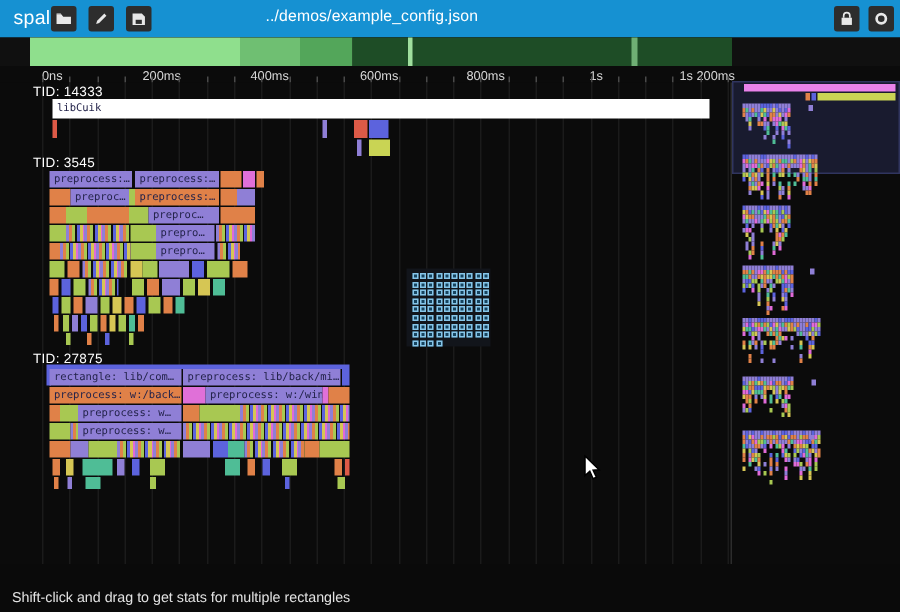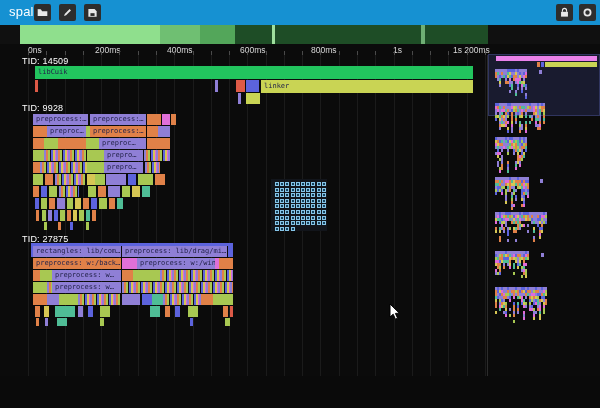--- a/index.html
+++ b/index.html
@@ -64,20 +64,21 @@
     </div>
     <div class="icon-btn" style="left:84px">
       <span>
         <svg width="11" height="11" viewBox="0 0 16 16">
             <path d="M2 3h9l3 3v8H2z" fill="#e8e8e8"></path>
             <rect x="5" y="9" width="6" height="4" fill="#2d2d2d"></rect>
           </svg>
       </span>
     </div>
 
+    <span id="filename">../demos/example_config.json</span>
 
     <div class="icon-btn" style="left:556px">
       <span>
         <svg width="11" height="11" viewBox="0 0 16 16">
             <rect x="3" y="7" width="10" height="7" fill="#e8e8e8"></rect>
             <path d="M5 7V5a3 3 0 0 1 6 0v2" fill="none" stroke="#e8e8e8" stroke-width="1.6"></path>
           </svg>
       </span>
     </div>
     <div class="icon-btn" style="left:579px">
@@ -133,20 +134,21 @@
       <div class="ruler-tick" style="left: 466.72px;"></div>
       <div class="ruler-tick" style="left: 485px;"></div>
     </div>
 
   <div id="trace"></div>
   <div id="mm-sep"></div>
 
   <div id="minimap"></div>
 
   <div id="statusbar">
+    <div class="status-line" id="status-line-2">Shift-click and drag to get stats for multiple rectangles</div>
   </div>
 
   <div id="cursor" style="left: 389px; top: 303px;">
     <svg width="12" height="18" viewBox="0 0 12 18">
         <path d="M1 1 L1 14 L4.2 11.2 L6.4 16.2 L8.6 15.2 L6.4 10.4 L10.4 10.2 Z" fill="#fff" stroke="#000" stroke-width="1"></path>
       </svg>
   </div>
 
 <div class="gridline" style="left: 28px; top: 55px; height: 321px; background: rgb(27, 27, 27);"></div>
     <div class="gridline" style="left: 46.28px; top: 55px; height: 321px; background: rgb(27, 27, 27);"></div>
@@ -167,30 +169,29 @@
     <div class="gridline" style="left: 320.48px; top: 55px; height: 321px; background: rgb(27, 27, 27);"></div>
     <div class="gridline" style="left: 338.76px; top: 55px; height: 321px; background: rgb(27, 27, 27);"></div>
     <div class="gridline" style="left: 357.04px; top: 55px; height: 321px; background: rgb(27, 27, 27);"></div>
     <div class="gridline" style="left: 375.32px; top: 55px; height: 321px; background: rgb(27, 27, 27);"></div>
     <div class="gridline" style="left: 393.6px; top: 55px; height: 321px; background: rgb(27, 27, 27);"></div>
     <div class="gridline" style="left: 411.88px; top: 55px; height: 321px; background: rgb(27, 27, 27);"></div>
     <div class="gridline" style="left: 430.16px; top: 55px; height: 321px; background: rgb(27, 27, 27);"></div>
     <div class="gridline" style="left: 448.44px; top: 55px; height: 321px; background: rgb(27, 27, 27);"></div>
     <div class="gridline" style="left: 466.72px; top: 55px; height: 321px; background: rgb(27, 27, 27);"></div>
     <div class="gridline" style="left: 485px; top: 55px; height: 321px; background: rgb(27, 27, 27);"></div>
-    <div class="track-label" style="left: 22px; top: 56px;">TID: 14509</div>
-    <div class="rect" style="left: 35px; top: 66px; width: 438px; height: 13px; line-height: 13px; background: #22c55e;">libCuik</div>
+    <div class="track-label" style="left: 22px; top: 56px;">TID: 14333</div>
+    <div class="rect" style="left: 35px; top: 66px; width: 438px; height: 13px; line-height: 13px; background: #ffffff;">libCuik</div>
     <div class="rect" style="left: 35px; top: 80px; width: 3px; height: 12px; line-height: 12px; background: rgb(221, 90, 71);"></div>
     <div class="rect" style="left: 215px; top: 80px; width: 2px; height: 12px; line-height: 12px; background: rgb(143, 127, 214);"></div>
     <div class="rect" style="left: 236px; top: 80px; width: 9px; height: 12px; line-height: 12px; background: rgb(221, 90, 71);"></div>
     <div class="rect" style="left: 246px; top: 80px; width: 13px; height: 12px; line-height: 12px; background: rgb(92, 99, 221);"></div>
-    <div class="rect" style="left: 261px; top: 80px; width: 212px; height: 13px; line-height: 13px; background: rgb(201, 212, 84);">linker</div>
     <div class="rect" style="left: 238px; top: 93px; width: 2px; height: 11px; line-height: 11px; background: rgb(143, 127, 214);"></div>
     <div class="rect" style="left: 246px; top: 93px; width: 14px; height: 11px; line-height: 11px; background: rgb(201, 212, 84);"></div>
-    <div class="track-label" style="left: 22px; top: 103px;">TID: 9928</div>
+    <div class="track-label" style="left: 22px; top: 103px;">TID: 3545</div>
     <div class="rect" style="left: 33px; top: 114px; width: 55px; height: 11px; line-height: 11px; background: rgb(143, 127, 214);">preprocess:…</div>
     <div class="rect" style="left: 90px; top: 114px; width: 56px; height: 11px; line-height: 11px; background: rgb(143, 127, 214);">preprocess:…</div>
     <div class="rect" style="left: 147px; top: 114px; width: 14px; height: 11px; line-height: 11px; background: rgb(224, 129, 72);"></div>
     <div class="rect" style="left: 162px; top: 114px; width: 8px; height: 11px; line-height: 11px; background: rgb(224, 112, 216);"></div>
     <div class="rect" style="left: 171px; top: 114px; width: 5px; height: 11px; line-height: 11px; background: rgb(224, 129, 72);"></div>
     <div class="rect" style="left: 33px; top: 126px; width: 14px; height: 11px; line-height: 11px; background: rgb(224, 129, 72);"></div>
     <div class="rect" style="left: 47px; top: 126px; width: 39px; height: 11px; line-height: 11px; background: rgb(143, 127, 214);">preproc…</div>
     <div class="rect" style="left: 86px; top: 126px; width: 4px; height: 11px; line-height: 11px; background: rgb(168, 200, 82);"></div>
     <div class="rect" style="left: 90px; top: 126px; width: 56px; height: 11px; line-height: 11px; background: rgb(224, 129, 72);">preprocess:…</div>
     <div class="rect" style="left: 147px; top: 126px; width: 11px; height: 11px; line-height: 11px; background: rgb(224, 129, 72);"></div>
@@ -251,22 +252,22 @@
     <div class="rect" style="left: 79px; top: 210px; width: 5px; height: 11px; line-height: 11px; background: rgb(168, 200, 82);"></div>
     <div class="rect" style="left: 86px; top: 210px; width: 4px; height: 11px; line-height: 11px; background: rgb(79, 189, 150);"></div>
     <div class="rect" style="left: 92px; top: 210px; width: 4px; height: 11px; line-height: 11px; background: rgb(224, 129, 72);"></div>
     <div class="rect" style="left: 44px; top: 222px; width: 3px; height: 8px; line-height: 8px; background: rgb(168, 200, 82);"></div>
     <div class="rect" style="left: 58px; top: 222px; width: 3px; height: 8px; line-height: 8px; background: rgb(224, 129, 72);"></div>
     <div class="rect" style="left: 70px; top: 222px; width: 3px; height: 8px; line-height: 8px; background: rgb(92, 99, 221);"></div>
     <div class="rect" style="left: 86px; top: 222px; width: 3px; height: 8px; line-height: 8px; background: rgb(168, 200, 82);"></div>
     <div class="track-label" style="left: 22px; top: 234px;">TID: 27875</div>
     <div class="rect" style="left: 31px; top: 243px; width: 202px; height: 3px; line-height: 3px; background: rgb(92, 99, 221);"></div>
     <div class="rect" style="left: 31px; top: 246px; width: 2px; height: 11px; line-height: 11px; background: rgb(92, 99, 221);"></div>
-    <div class="rect" style="left: 33px; top: 246px; width: 88px; height: 11px; line-height: 11px; background: rgb(143, 127, 214);">rectangles: lib/com…</div>
-    <div class="rect" style="left: 122px; top: 246px; width: 105px; height: 11px; line-height: 11px; background: rgb(143, 127, 214);">preprocess: lib/drag/mi…</div>
+    <div class="rect" style="left: 33px; top: 246px; width: 88px; height: 11px; line-height: 11px; background: rgb(143, 127, 214);">rectangle: lib/com…</div>
+    <div class="rect" style="left: 122px; top: 246px; width: 105px; height: 11px; line-height: 11px; background: rgb(143, 127, 214);">preprocess: lib/back/mi…</div>
     <div class="rect" style="left: 228px; top: 246px; width: 5px; height: 11px; line-height: 11px; background: rgb(92, 99, 221);"></div>
     <div class="rect" style="left: 33px; top: 258px; width: 88px; height: 11px; line-height: 11px; background: rgb(224, 129, 72);">preprocess: w:/back…</div>
     <div class="rect" style="left: 122px; top: 258px; width: 15px; height: 11px; line-height: 11px; background: rgb(224, 112, 216);"></div>
     <div class="rect" style="left: 137px; top: 258px; width: 78px; height: 11px; line-height: 11px; background: rgb(143, 127, 214);">preprocess: w:/windo…</div>
     <div class="rect" style="left: 215px; top: 258px; width: 4px; height: 11px; line-height: 11px; background: rgb(224, 112, 216);"></div>
     <div class="rect" style="left: 219px; top: 258px; width: 14px; height: 11px; line-height: 11px; background: rgb(224, 129, 72);"></div>
     <div class="rect" style="left: 33px; top: 270px; width: 7px; height: 11px; line-height: 11px; background: rgb(224, 129, 72);"></div>
     <div class="rect" style="left: 40px; top: 270px; width: 12px; height: 11px; line-height: 11px; background: rgb(168, 200, 82);"></div>
     <div class="rect" style="left: 52px; top: 270px; width: 69px; height: 11px; line-height: 11px; background: rgb(143, 127, 214);">preprocess: w…</div>
     <div class="rect" style="left: 122px; top: 270px; width: 11px; height: 11px; line-height: 11px; background: rgb(224, 129, 72);"></div>

